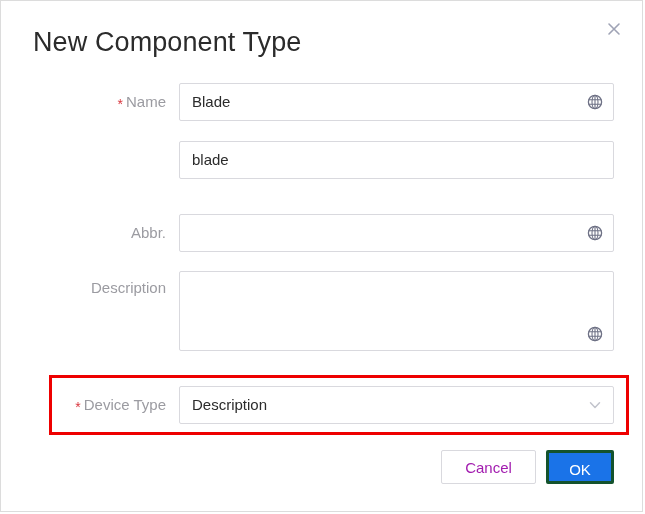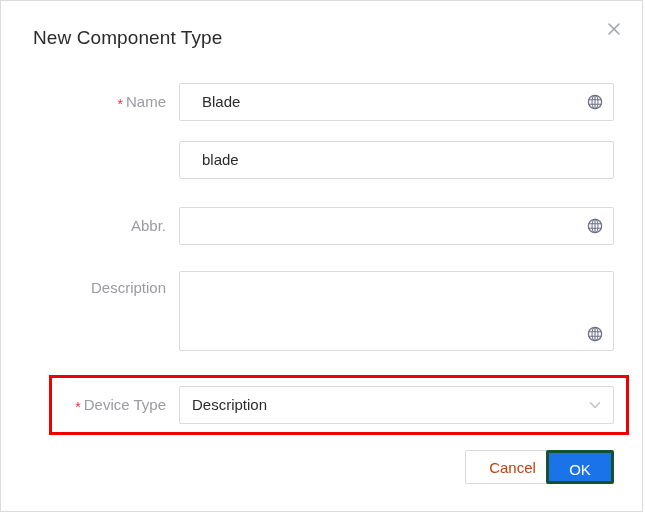--- a/index.html
+++ b/index.html
@@ -21,21 +21,21 @@
     border: 1px solid #dcdcdc;
     background: #ffffff;
     box-sizing: border-box;
   }
 
   
   #dialog-title {
     position: absolute;
     left: 32px;
     top: 26px;
-    font-size: 19px;
+    font-size: 27px;
     color: #2b2b2b;
     letter-spacing: 0.1px;
     white-space: nowrap;
   }
   #close-button {
     position: absolute;
     right: 14px;
     top: 14px;
     width: 28px;
     height: 28px;
@@ -74,21 +74,21 @@
     left: 178px;
     width: 435px;
     box-sizing: border-box;
     border: 1px solid #d9d9de;
     background: #ffffff;
     border-radius: 2px;
   }
   .text-input {
     height: 38px;
     line-height: 36px;
-    padding: 0 34px 0 22px;
+    padding: 0 34px 0 12px;
     font-size: 15px;
     color: #2b2b2b;
     white-space: nowrap;
     overflow: hidden;
   }
   .text-input.empty { color: #bfbfbf; }
 
   .textarea-box {
     height: 80px;
     padding: 8px 34px 8px 12px;
@@ -156,22 +156,21 @@
     box-sizing: border-box;
     cursor: pointer;
     user-select: none;
   }
   #cancel-button {
     left: 440px;
     top: 449px;
     width: 95px;
     background: #ffffff;
     border: 1px solid #d9d9de;
-    color: #c2410c;
-    margin-left: 24px;
+    color: #a21caf;
   }
   #ok-button {
     left: 545px;
     top: 449px;
     width: 68px;
     background: #1a73e8;
     border: 3px solid #14532d;
     color: #ffffff;
   }
 </style>
@@ -203,21 +202,21 @@
       </span>
     </div>
   </div>
 
   <div class="form-row" style="top:140px;">
     <div class="control text-input" style="top:0;">
       <span>blade</span>
     </div>
   </div>
 
-  <div class="form-row" style="top:206px;">
+  <div class="form-row" style="top:213px;">
     <div class="field-label">
       <span>Abbr.</span>
     </div>
     <div class="control text-input empty" style="top:0;">
       <span></span>
       <span class="globe-icon">
         <svg width="16" height="16" viewBox="0 0 16 16" aria-hidden="true">
           <circle cx="8" cy="8" r="6.6" fill="none" stroke="#6e7185" stroke-width="1.3"></circle>
           <ellipse cx="8" cy="8" rx="3" ry="6.6" fill="none" stroke="#6e7185" stroke-width="1.1"></ellipse>
           <path d="M1.6 5.8 H14.4 M1.6 10.2 H14.4 M8 1.4 V14.6" stroke="#6e7185" stroke-width="1.1" fill="none"></path>

